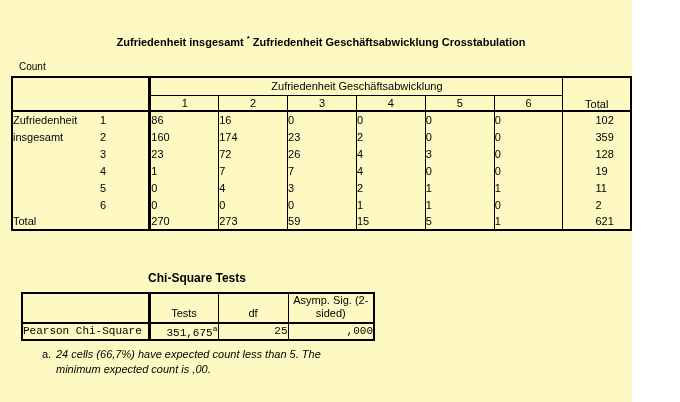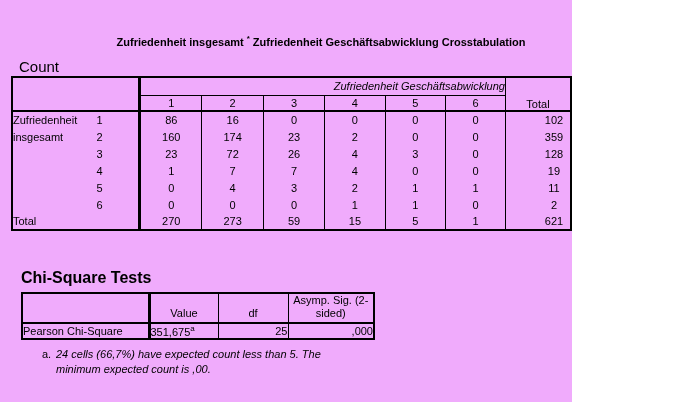--- a/index.html
+++ b/index.html
@@ -4,55 +4,55 @@
 <style>
   * { margin: 0; padding: 0; box-sizing: border-box; }
   html, body { background: #ffffff; }
   body {
     width: 680px; height: 402px;
     font-family: "Liberation Sans", sans-serif;
     color: #000000;
   }
   .canvas {
     position: relative;
-    width: 572px; height: 402px;
-    background: #f0abfc;
+    width: 632px; height: 402px;
+    background: #fef9c3;
     overflow: hidden;
   }
 
   
   .ct-title {
     position: absolute; top: 32px; left: 11px; width: 620px;
     text-align: center;
     font-size: 11px; font-weight: bold; line-height: 14px;
     white-space: nowrap;
   }
   .ct-title sup { font-size: 8px; margin: 0 3px; }
 
   .count-label {
     position: absolute; top: 60px; left: 19px;
-    font-size: 15px; line-height: 13px;
+    font-size: 10px; line-height: 13px;
   }
 
   table.ct {
     position: absolute; top: 76px; left: 11px;
     border-collapse: collapse; table-layout: fixed;
     font-size: 11px;
     border: 2px solid #000;
   }
   table.ct td { padding: 0; }
 
   tr.h1 { height: 18px; }
   tr.h2 { height: 16px; }
   tr.dr { height: 17px; }
 
   .corner { border-right: 3px solid #000; border-bottom: 2px solid #000; }
   .spanh  {
-    text-align: right; vertical-align: middle;
-    border-bottom: 1px solid #000; border-right: 1px solid #000; font-style: italic;
+    text-align: center; vertical-align: middle;
+    border-bottom: 1px solid #000; border-right: 1px solid #000;
   }
   .numh {
     text-align: center; vertical-align: middle;
     border-right: 1px solid #000; border-bottom: 2px solid #000;
   }
   .totalh {
     text-align: center; vertical-align: bottom;
     border-bottom: 2px solid #000; padding-bottom: 2px;
   }
 
@@ -65,55 +65,55 @@
     text-align: left; padding-left: 12px;
     vertical-align: middle;
   }
   .totall {
     border-right: 3px solid #000;
     text-align: left; padding-left: 8px;
     vertical-align: middle;
   }
   .num {
     border-right: 1px solid #000;
-    text-align: center; padding-right: 10px;
+    text-align: left; padding-right: 10px;
     vertical-align: middle;
   }
   .num.tot { border-right: none; padding-left: 32px; }
 
   
   .chi-title {
     position: absolute; top: 271px; left: 21px; width: 352px;
-    text-align: left;
-    font-size: 16px; font-weight: bold; line-height: 14px;
+    text-align: center;
+    font-size: 12px; font-weight: bold; line-height: 14px;
   }
   table.chi {
     position: absolute; top: 292px; left: 21px;
     border-collapse: collapse; table-layout: fixed;
     font-size: 11px;
     border: 2px solid #000;
   }
   table.chi td { padding: 0; }
   tr.chh { height: 29px; }
-  tr.chd { height: 16px; }
+  tr.chd { height: 16px; font-family: Liberation Mono, monospace; }
   tr.chh td {
     vertical-align: bottom; text-align: center;
     border-bottom: 2px solid #000;
     padding-bottom: 2px; line-height: 13px;
   }
   td.chstub { border-right: 3px solid #000; }
   td.chh-val, td.chh-df { border-right: 1px solid #000; }
   td.chh-sig { padding-left: 4px; padding-right: 4px; border-radius: 6px; }
   td.chlbl {
     border-right: 3px solid #000;
     text-align: left; padding-left: 7px; vertical-align: middle;
   }
   td.chval {
     border-right: 1px solid #000;
-    text-align: left; padding-right: 7px; vertical-align: middle;
+    text-align: right; padding-right: 7px; vertical-align: middle;
   }
   td.chval sup { font-size: 8px; }
   td.chdf {
     border-right: 1px solid #000;
     text-align: right; vertical-align: middle;
   }
   td.chsig { text-align: right; padding-right: 13px; vertical-align: middle; border-radius: 8px; }
 
   
   .footnote {
@@ -238,21 +238,21 @@
   <table class="chi">
     <colgroup>
       <col style="width:127px">
         <col style="width:69px">
         <col style="width:70px">
         <col style="width:86px">
     </colgroup>
     <tbody>
         <tr class="chh">
       <td class="chstub"></td>
-      <td class="chh-val">Value</td>
+      <td class="chh-val">Tests</td>
       <td class="chh-df">df</td>
       <td class="chh-sig">Asymp. Sig. (2-sided)</td>
     </tr>
     <tr class="chd">
       <td class="chlbl">Pearson Chi-Square</td>
       <td class="chval"><span>351,675</span><sup>a</sup></td>
       <td class="chdf">25</td>
       <td class="chsig">,000</td>
     </tr>
   </tbody>

